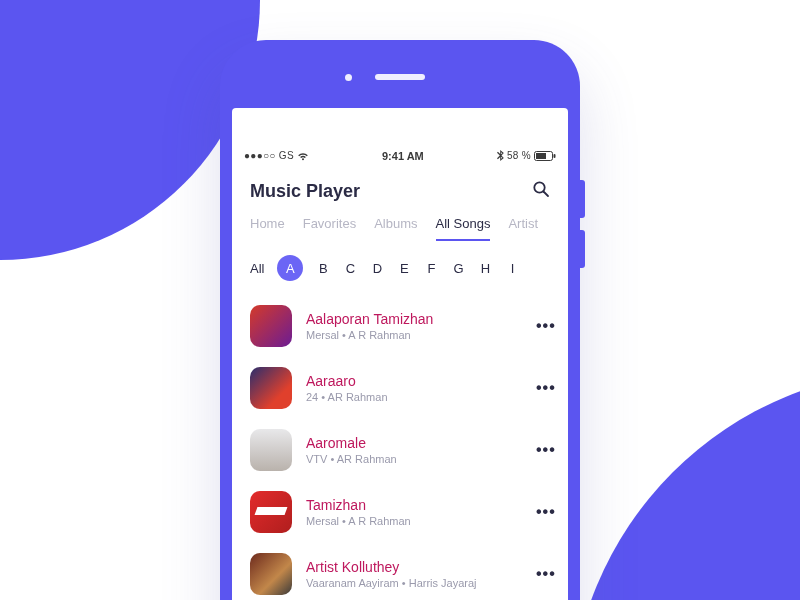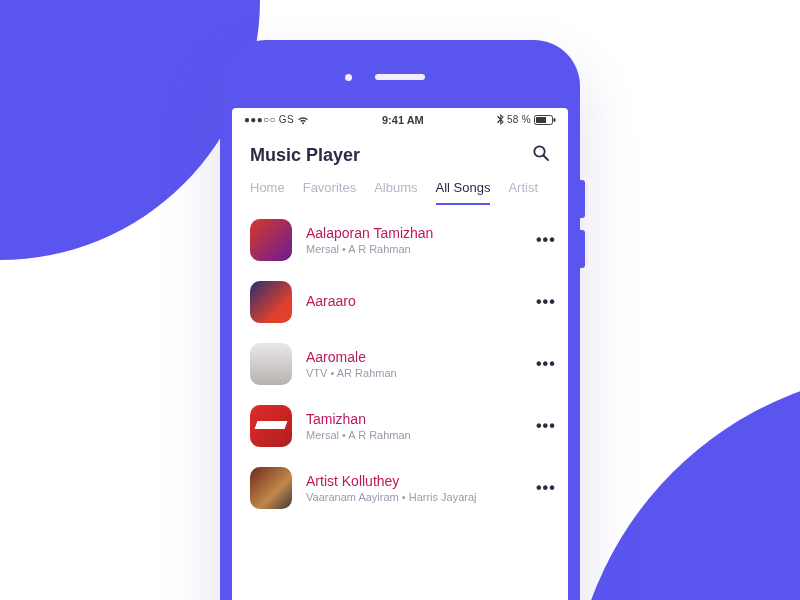--- a/index.html
+++ b/index.html
@@ -87,20 +87,21 @@
     overflow: hidden;
   }
   
   .status {
     display: flex;
     justify-content: space-between;
     align-items: center;
     padding: 6px 12px 2px;
     font-size: 11px;
     color: #3a3a3a;
+    margin-top: 36px;
   }
   .status .left, .status .right { font-size: 10px; letter-spacing: .3px; }
   .status .center { font-weight: 600; }
   .wifi, .bt, .batt { display: inline-block; vertical-align: middle; }
   .wifi svg, .bt svg, .batt svg { vertical-align: -1px; }
   
   .header {
     display: flex;
     justify-content: space-between;
     align-items: center;
@@ -217,34 +218,47 @@
     </div>
 
     <div class="tabs">
       <div class="tab">Home</div>
       <div class="tab">Favorites</div>
       <div class="tab">Albums</div>
       <div class="tab active">All Songs</div>
       <div class="tab">Artist</div>
     </div>
 
+    <div class="alpha">
+      <span>All</span>
+      <span class="chip">A</span>
+      <span>B</span>
+      <span>C</span>
+      <span>D</span>
+      <span>E</span>
+      <span>F</span>
+      <span>G</span>
+      <span>H</span>
+      <span>I</span>
+    </div>
 
     <div class="list">
       <div class="row">
         <div class="art a1"></div>
         <div class="meta">
           <div class="song">Aalaporan Tamizhan</div>
           <div class="sub">Mersal • A R Rahman</div>
         </div>
         <div class="more"><span>•••</span></div>
       </div>
       <div class="row">
         <div class="art a2"></div>
         <div class="meta">
           <div class="song">Aaraaro</div>
+          <div class="sub">24 • AR Rahman</div>
         </div>
         <div class="more"><span>•••</span></div>
       </div>
       <div class="row">
         <div class="art a3"></div>
         <div class="meta">
           <div class="song">Aaromale</div>
           <div class="sub">VTV • AR Rahman</div>
         </div>
         <div class="more"><span>•••</span></div>

